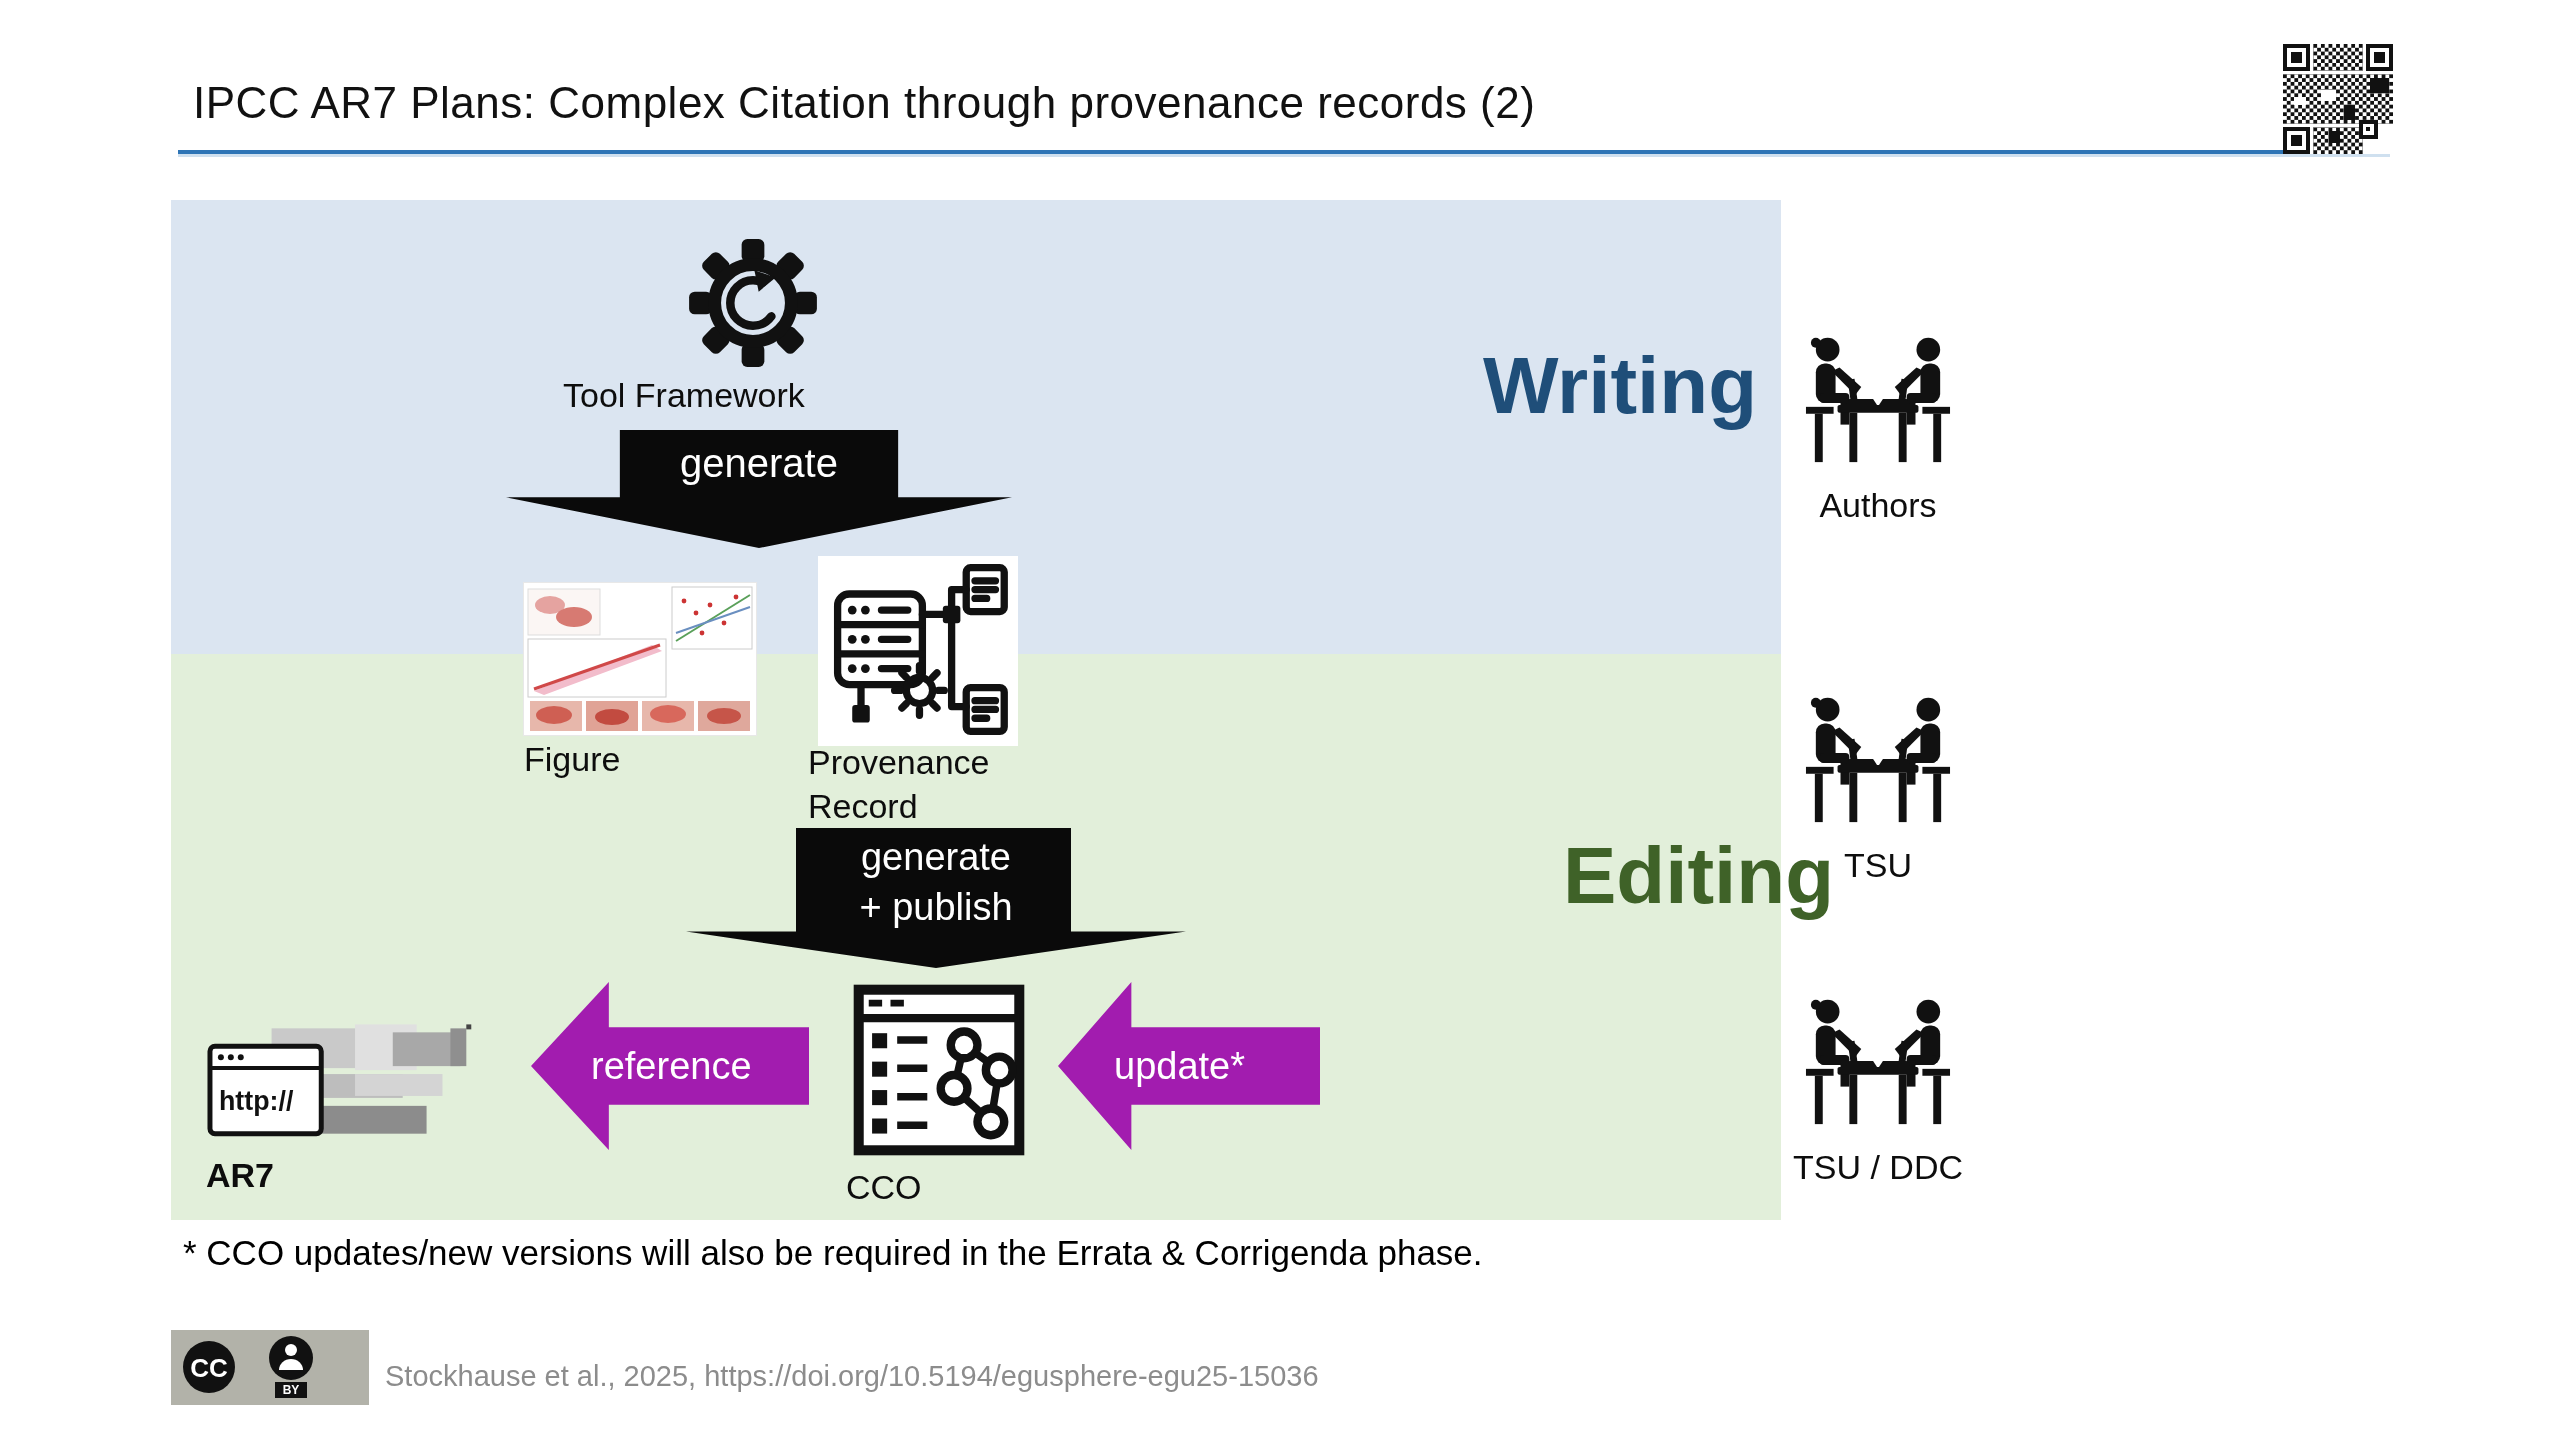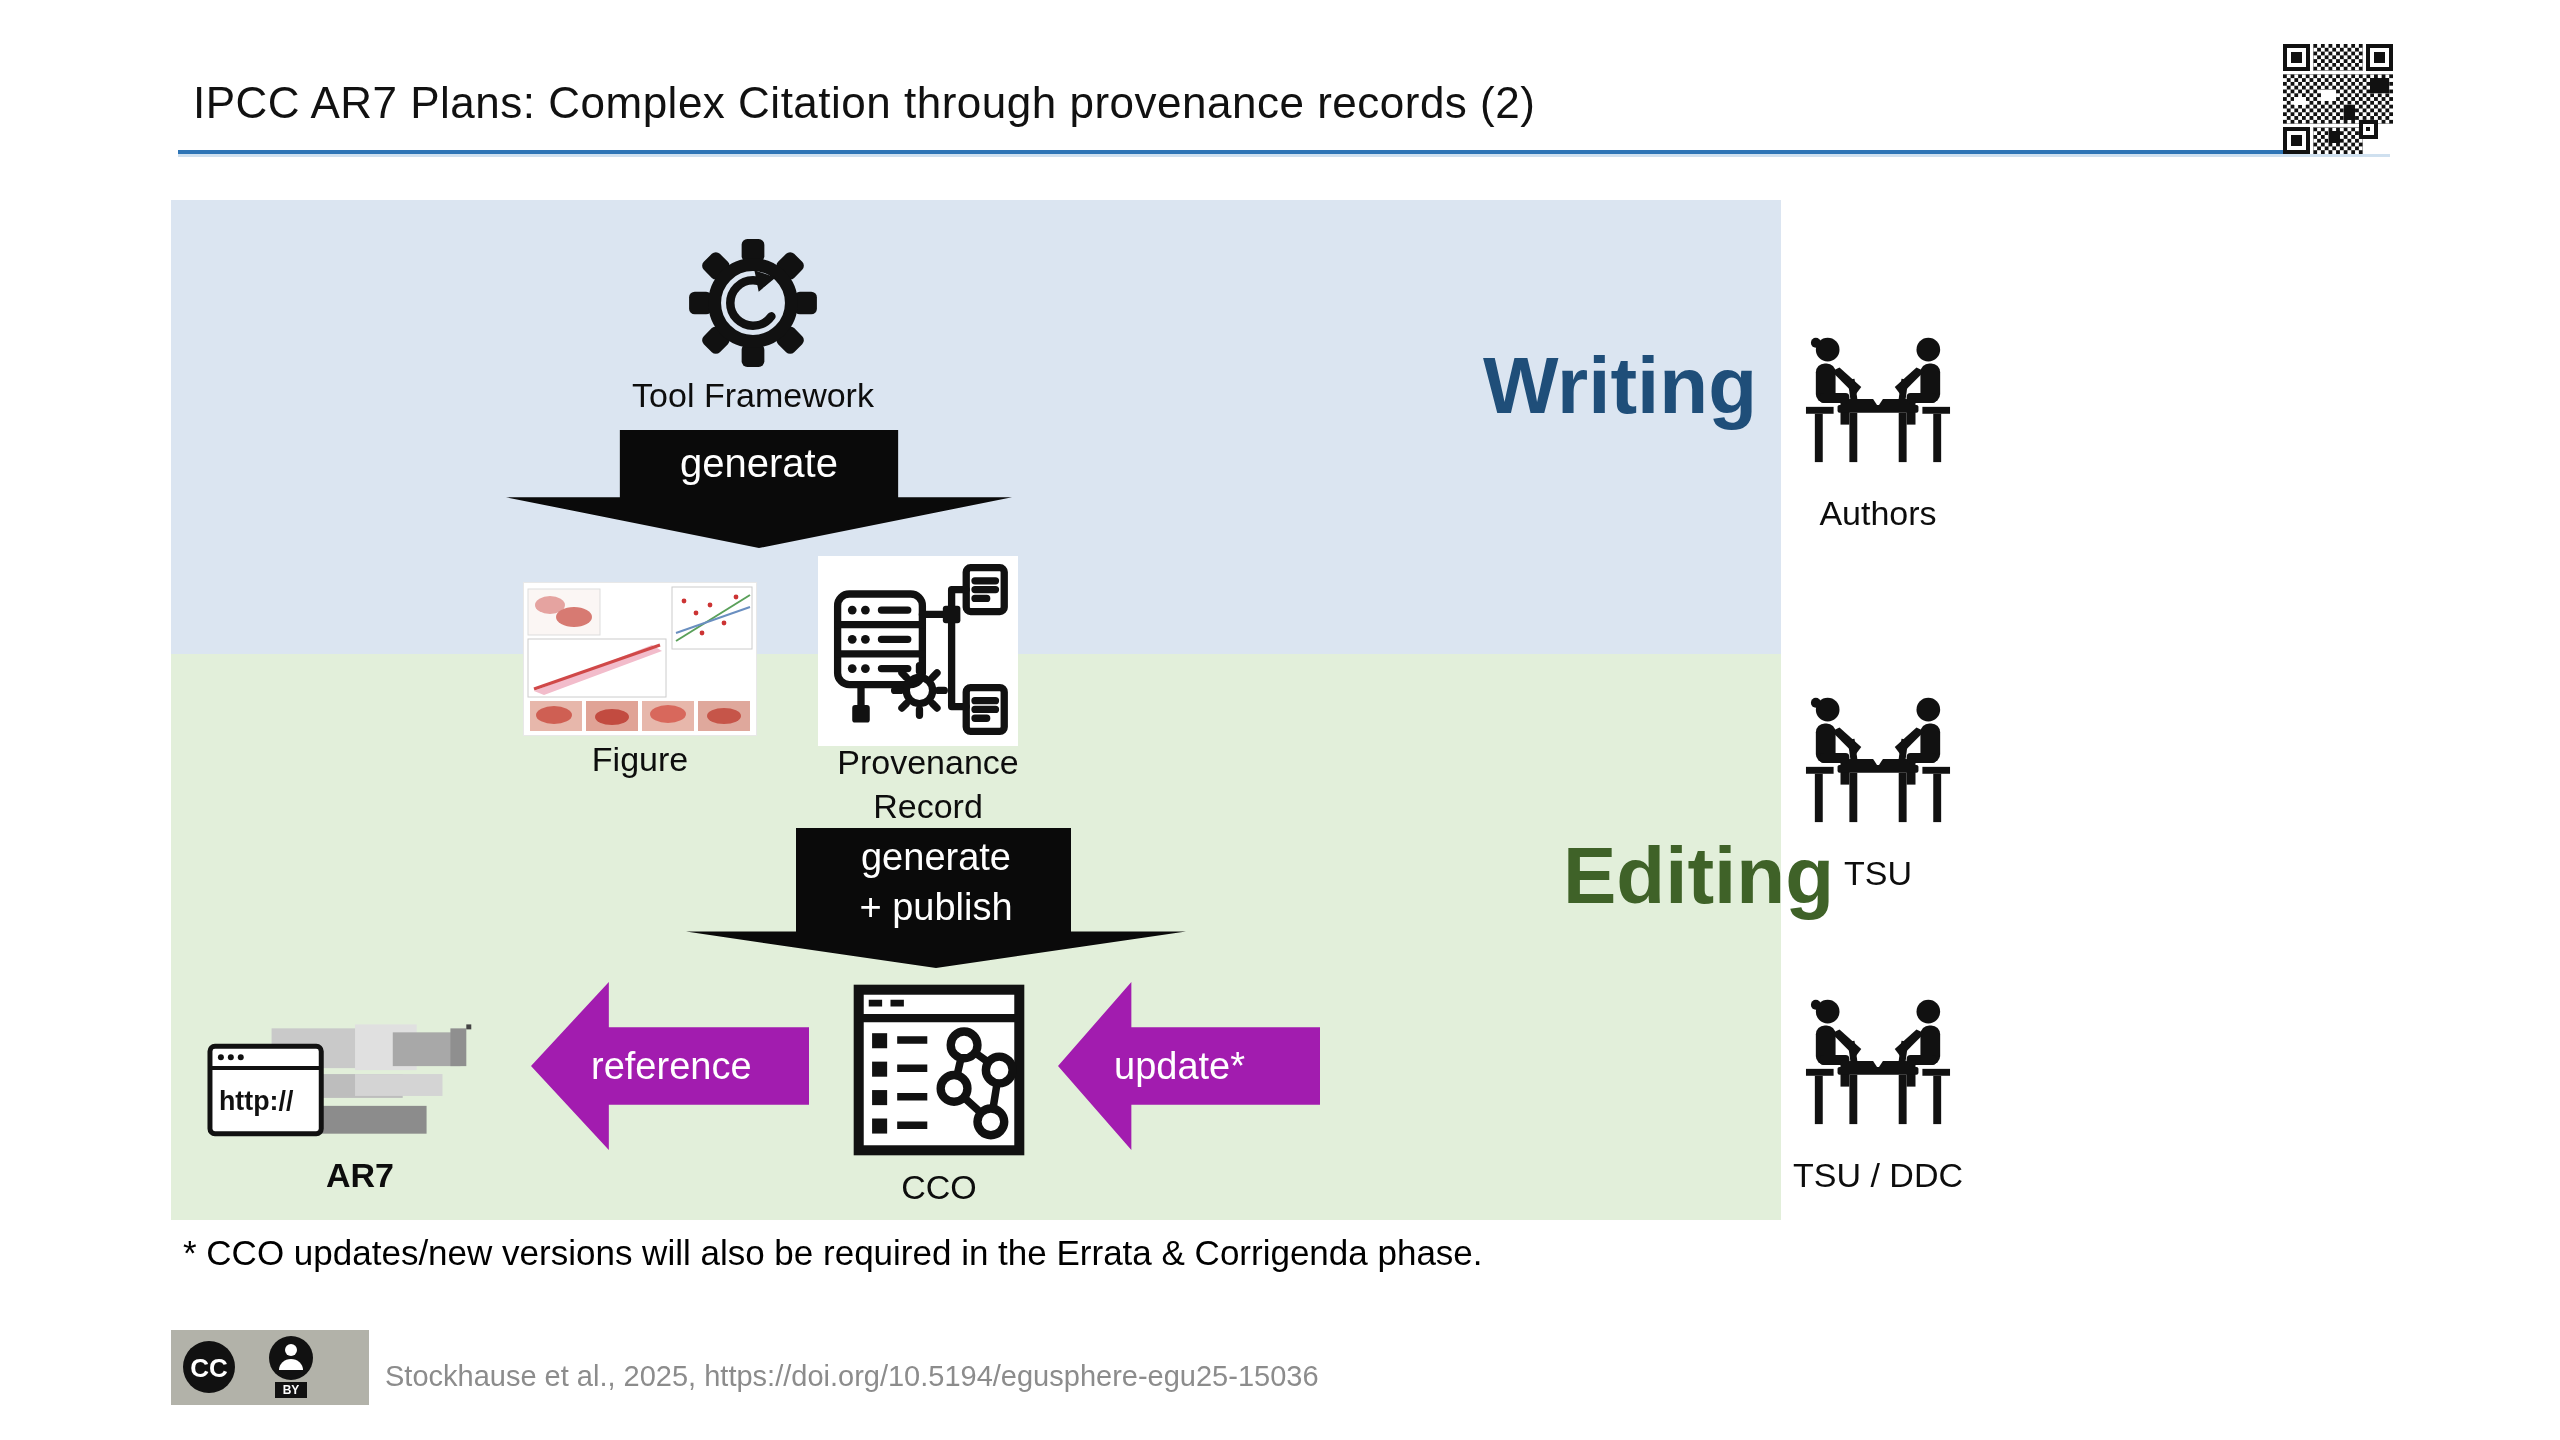--- a/index.html
+++ b/index.html
@@ -14,21 +14,21 @@
 
   .band { position:absolute; left:171px; width:1610px; }
   .band-writing { top:200px; height:454px; background:#dbe5f1; }
   .band-editing { top:654px; height:566px; background:#e2efda; }
 
   .section-label { position:absolute; font-size:80px; font-weight:700;margin-left:45px; }
   .writing-label { left:1438px; top:340px; color:#1f4e79; }
   .editing-label { left:1518px; top:830px; color:#3f6228; }
 
   .gear-box { position:absolute; left:682px; top:232px; width:142px; height:142px; }
-  .node-label { position:absolute; font-size:34px; color:#0d0d0d; text-align:center; }
+  .node-label { position:absolute; font-size:34px; color:#0d0d0d; text-align:left; }
   .label-tool { left:563px; top:376px; width:380px; }
 
   .arrow-down { position:absolute; background:#0a0a0a; color:#fff; text-align:center; }
   .arrow-gen1 { left:506px; top:430px; width:506px; height:118px;
     clip-path:polygon(22.5% 0, 77.5% 0, 77.5% 57%, 100% 57%, 50% 100%, 0 57%, 22.5% 57%); }
   .arrow-gen1 .arrow-text { line-height:66px; font-size:40px; }
   .arrow-gen2 { left:686px; top:828px; width:500px; height:140px;
     clip-path:polygon(22% 0, 77% 0, 77% 74%, 100% 74%, 50% 100%, 0 74%, 22% 74%); }
   .arrow-gen2 .arrow-line { font-size:38px; line-height:50px; }
   .arrow-gen2 .pad { padding-top:4px; }
@@ -45,21 +45,21 @@
   .label-prov { left:808px; top:740px; width:240px; line-height:44px; }
 
   .cco-box { position:absolute; left:846px; top:978px; width:186px; height:184px; }
   .label-cco { left:846px; top:1168px; width:186px; }
 
   .ar7-box { position:absolute; left:206px; top:1022px; width:308px; height:126px; }
   .label-ar7 { left:206px; top:1156px; width:308px;font-weight:bold; }
 
   .actor { position:absolute; width:180px; text-align:center; }
   .actor svg { width:168px; height:148px; }
-  .actor .actor-label { font-size:34px; color:#0d0d0d; margin-top:20px; white-space:nowrap; }
+  .actor .actor-label { font-size:34px; color:#0d0d0d; margin-top:12px; white-space:nowrap; }
   .actor-authors { left:1788px; top:322px; }
   .actor-tsu { left:1788px; top:682px; }
   .actor-tsuddc { left:1788px; top:984px; }
 
   .footnote { position:absolute; left:183px; top:1233px; font-size:35px; color:#000; }
 
   .cc-badge { position:absolute; left:171px; top:1330px; width:198px; height:75px; background:#b2b2a9; }
   .citation { position:absolute; left:385px; top:1360px; font-size:29px; color:#8c8c8c; }
 </style>
 </head>

